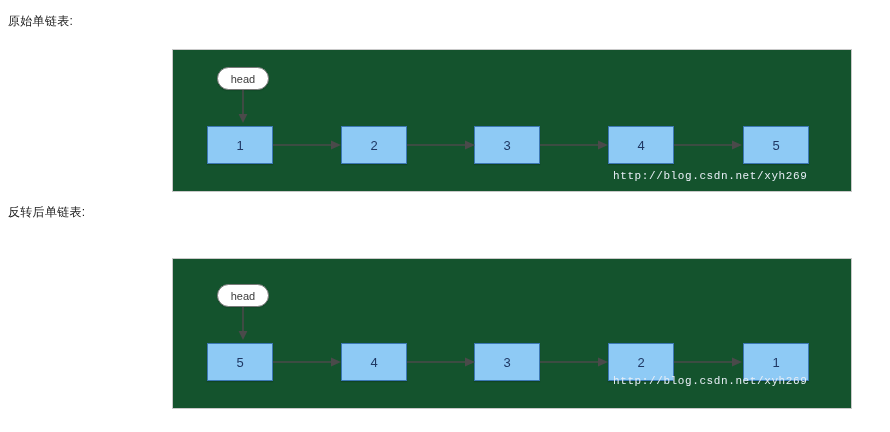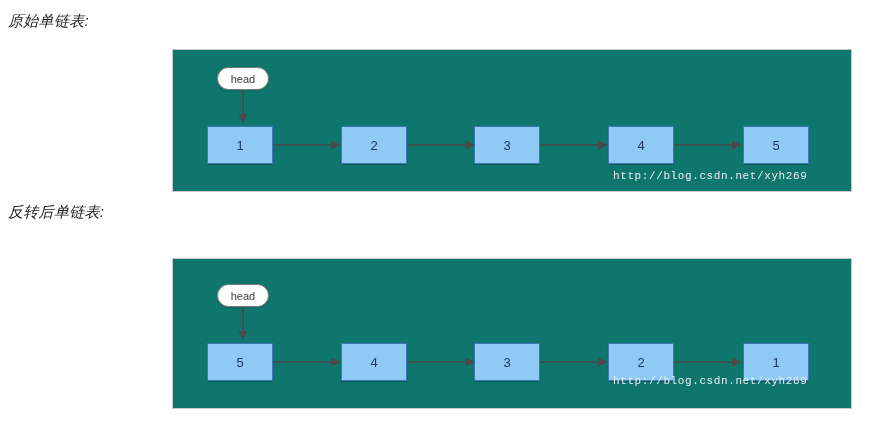--- a/index.html
+++ b/index.html
@@ -10,34 +10,33 @@
   body {
     width: 890px;
     height: 432px;
     position: relative;
     font-family: "Liberation Sans", "DejaVu Sans", sans-serif;
     overflow: hidden;
   }
 
   .caption {
     position: absolute;
-    font-size: 15px;
+    font-size: 12px;
     line-height: 18px;
     color: #1a1a1a;
     white-space: nowrap;
     letter-spacing: 0.3px;
-    font-style: italic;
   }
   #caption-original { left: 8px;  top: 12px; }
   #caption-reversed { left: 8px;  top: 203px; }
 
   .panel {
     position: absolute;
     border: 1px solid #c9c9c9;
-    background: #0f766e;
+    background: #14532d;
     box-sizing: border-box;
   }
   #panel-original { left: 172px; top: 49px;  width: 680px; height: 143px; }
   #panel-reversed { left: 172px; top: 258px; width: 680px; height: 151px; }
 
   .diagram {
     position: absolute;
     inset: 0;
   }
 

